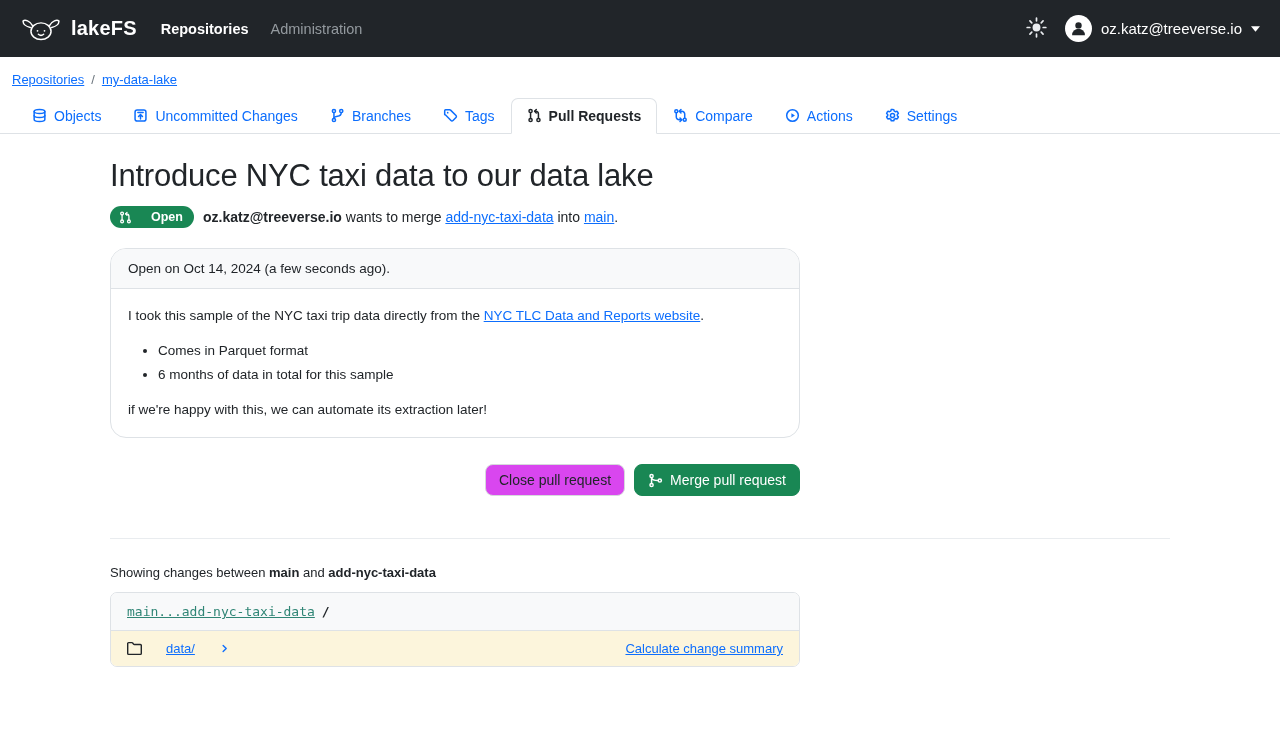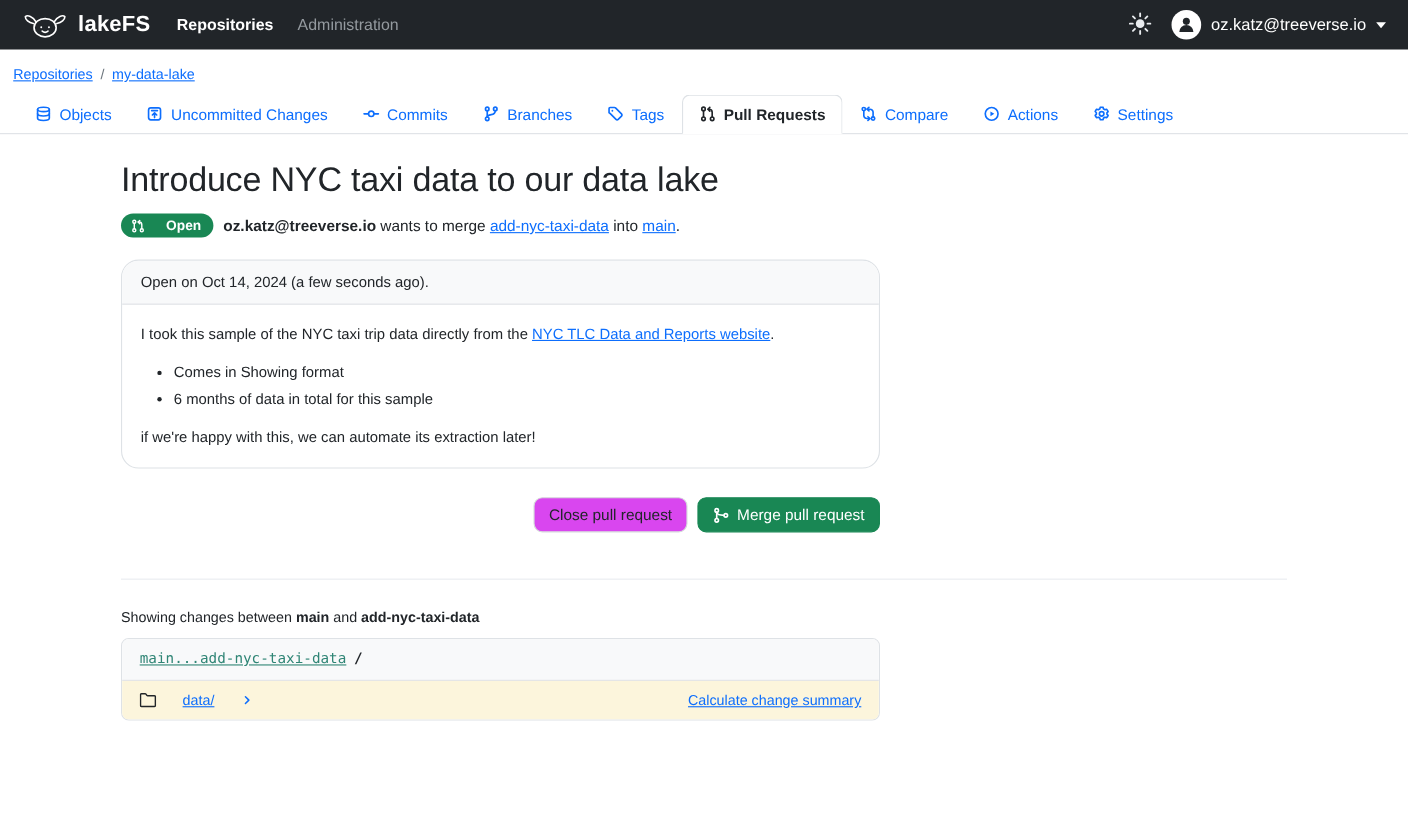--- a/index.html
+++ b/index.html
@@ -17,21 +17,21 @@
   body{
     width:1280px;height:750px;overflow:hidden;background:#fff;color:var(--ink);
     font-family:"Liberation Sans",sans-serif;font-size:14px;
   }
   a{cursor:pointer}
   .icn{display:inline-flex;align-items:center;justify-content:center;line-height:0}
   .icn svg{width:15px;height:15px}
 
   
   .navbar{
-    height:45px;background:var(--navbar-bg);display:flex;align-items:center;
+    height:57px;background:var(--navbar-bg);display:flex;align-items:center;
     justify-content:space-between;padding:0 20px;
   }
   .nav-left{display:flex;align-items:center;gap:24px}
   .logo{display:flex;align-items:center;gap:9px;color:#fff;cursor:pointer}
   .logo .icn svg{width:42px;height:30px}
   .brand{font-size:20px;font-weight:700;letter-spacing:.2px}
   .main-nav{display:flex;gap:22px;font-size:14.5px}
   .nav-link{color:#fff;font-weight:700;cursor:pointer}
   .nav-link.muted{color:#949a9f;font-weight:400}
   .nav-right{display:flex;align-items:center;gap:18px;color:#fff}
@@ -182,29 +182,20 @@
         <svg viewBox="0 0 16 16" fill="none" stroke="currentColor" stroke-width="1.6" stroke-linecap="round" stroke-linejoin="round">
           <rect x="2.2" y="2.2" width="11.6" height="11.6" rx="2.2"></rect>
           <path d="M5.2 4.9h5.6M8 11.6V7M5.9 9.1 8 7l2.1 2.1"></path>
         </svg>
       </span>
       <span>Uncommitted Changes</span>
     </div>
     <div class="tab">
       <span class="icn">
         <svg viewBox="0 0 16 16" fill="none" stroke="currentColor" stroke-width="1.6" stroke-linecap="round" stroke-linejoin="round">
-          <circle cx="8" cy="8" r="2.6"></circle>
-          <path d="M1 8h4.1M10.9 8H15"></path>
-        </svg>
-      </span>
-      <span>Commits</span>
-    </div>
-    <div class="tab">
-      <span class="icn">
-        <svg viewBox="0 0 16 16" fill="none" stroke="currentColor" stroke-width="1.6" stroke-linecap="round" stroke-linejoin="round">
           <circle cx="4.2" cy="3.2" r="1.7"></circle>
           <circle cx="4.2" cy="12.8" r="1.7"></circle>
           <circle cx="12" cy="3.2" r="1.7"></circle>
           <path d="M4.2 5v6.1"></path>
           <path d="M12 5c0 2.6-2.1 3.5-4 3.8-1.7.3-3.8.9-3.8 2.2"></path>
         </svg>
       </span>
       <span>Branches</span>
     </div>
     <div class="tab">
@@ -287,21 +278,21 @@
         <span>into</span>
         <a>main</a><span>.</span>
       </span>
     </div>
 
     <section class="card">
       <div class="card-header">Open on Oct 14, 2024 (a few seconds ago).</div>
       <div class="card-body">
         <p class="intro"><span>I took this sample of the NYC taxi trip data directly from the </span><a>NYC TLC Data and Reports website</a><span>.</span></p>
         <ul id="pr-bullets">
-            <li>Comes in Showing format</li>
+            <li>Comes in Parquet format</li>
             <li>6 months of data in total for this sample</li>
           </ul>
         <p>if we're happy with this, we can automate its extraction later!</p>
       </div>
     </section>
 
     <div class="pr-actions">
       <button class="btn btn-outline">Close pull request</button>
       <button class="btn btn-success">
         <span class="icn">

